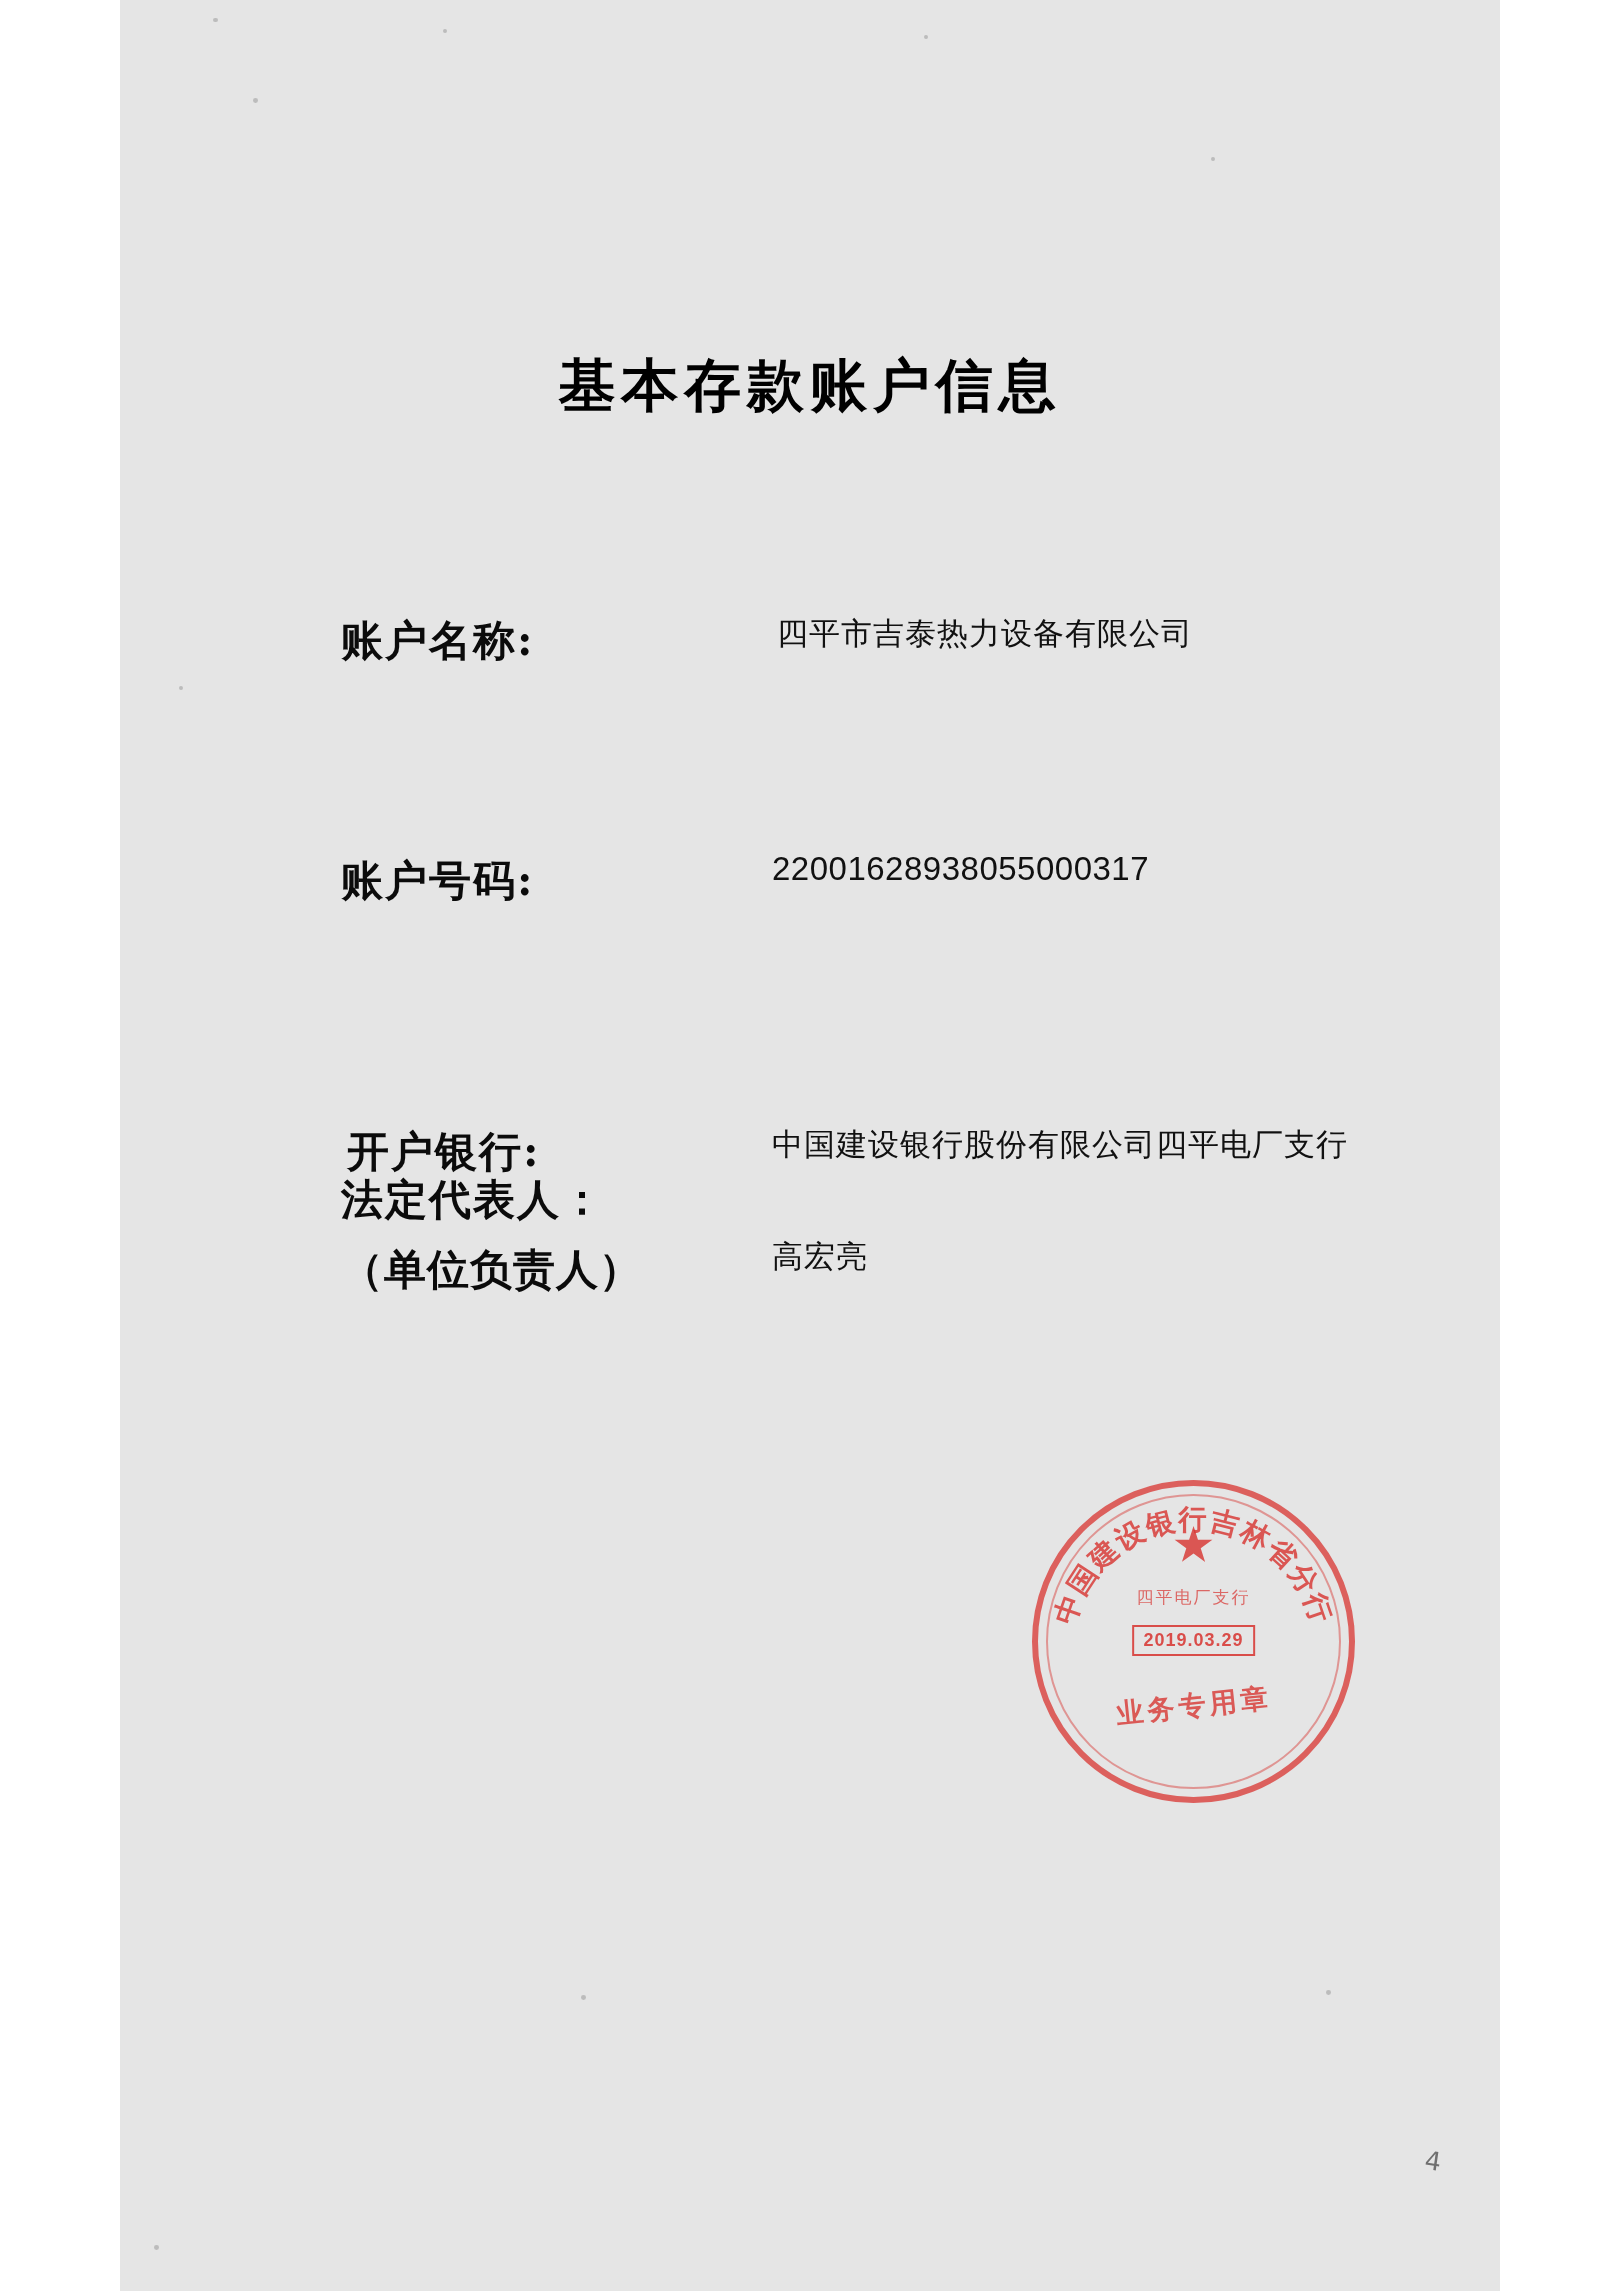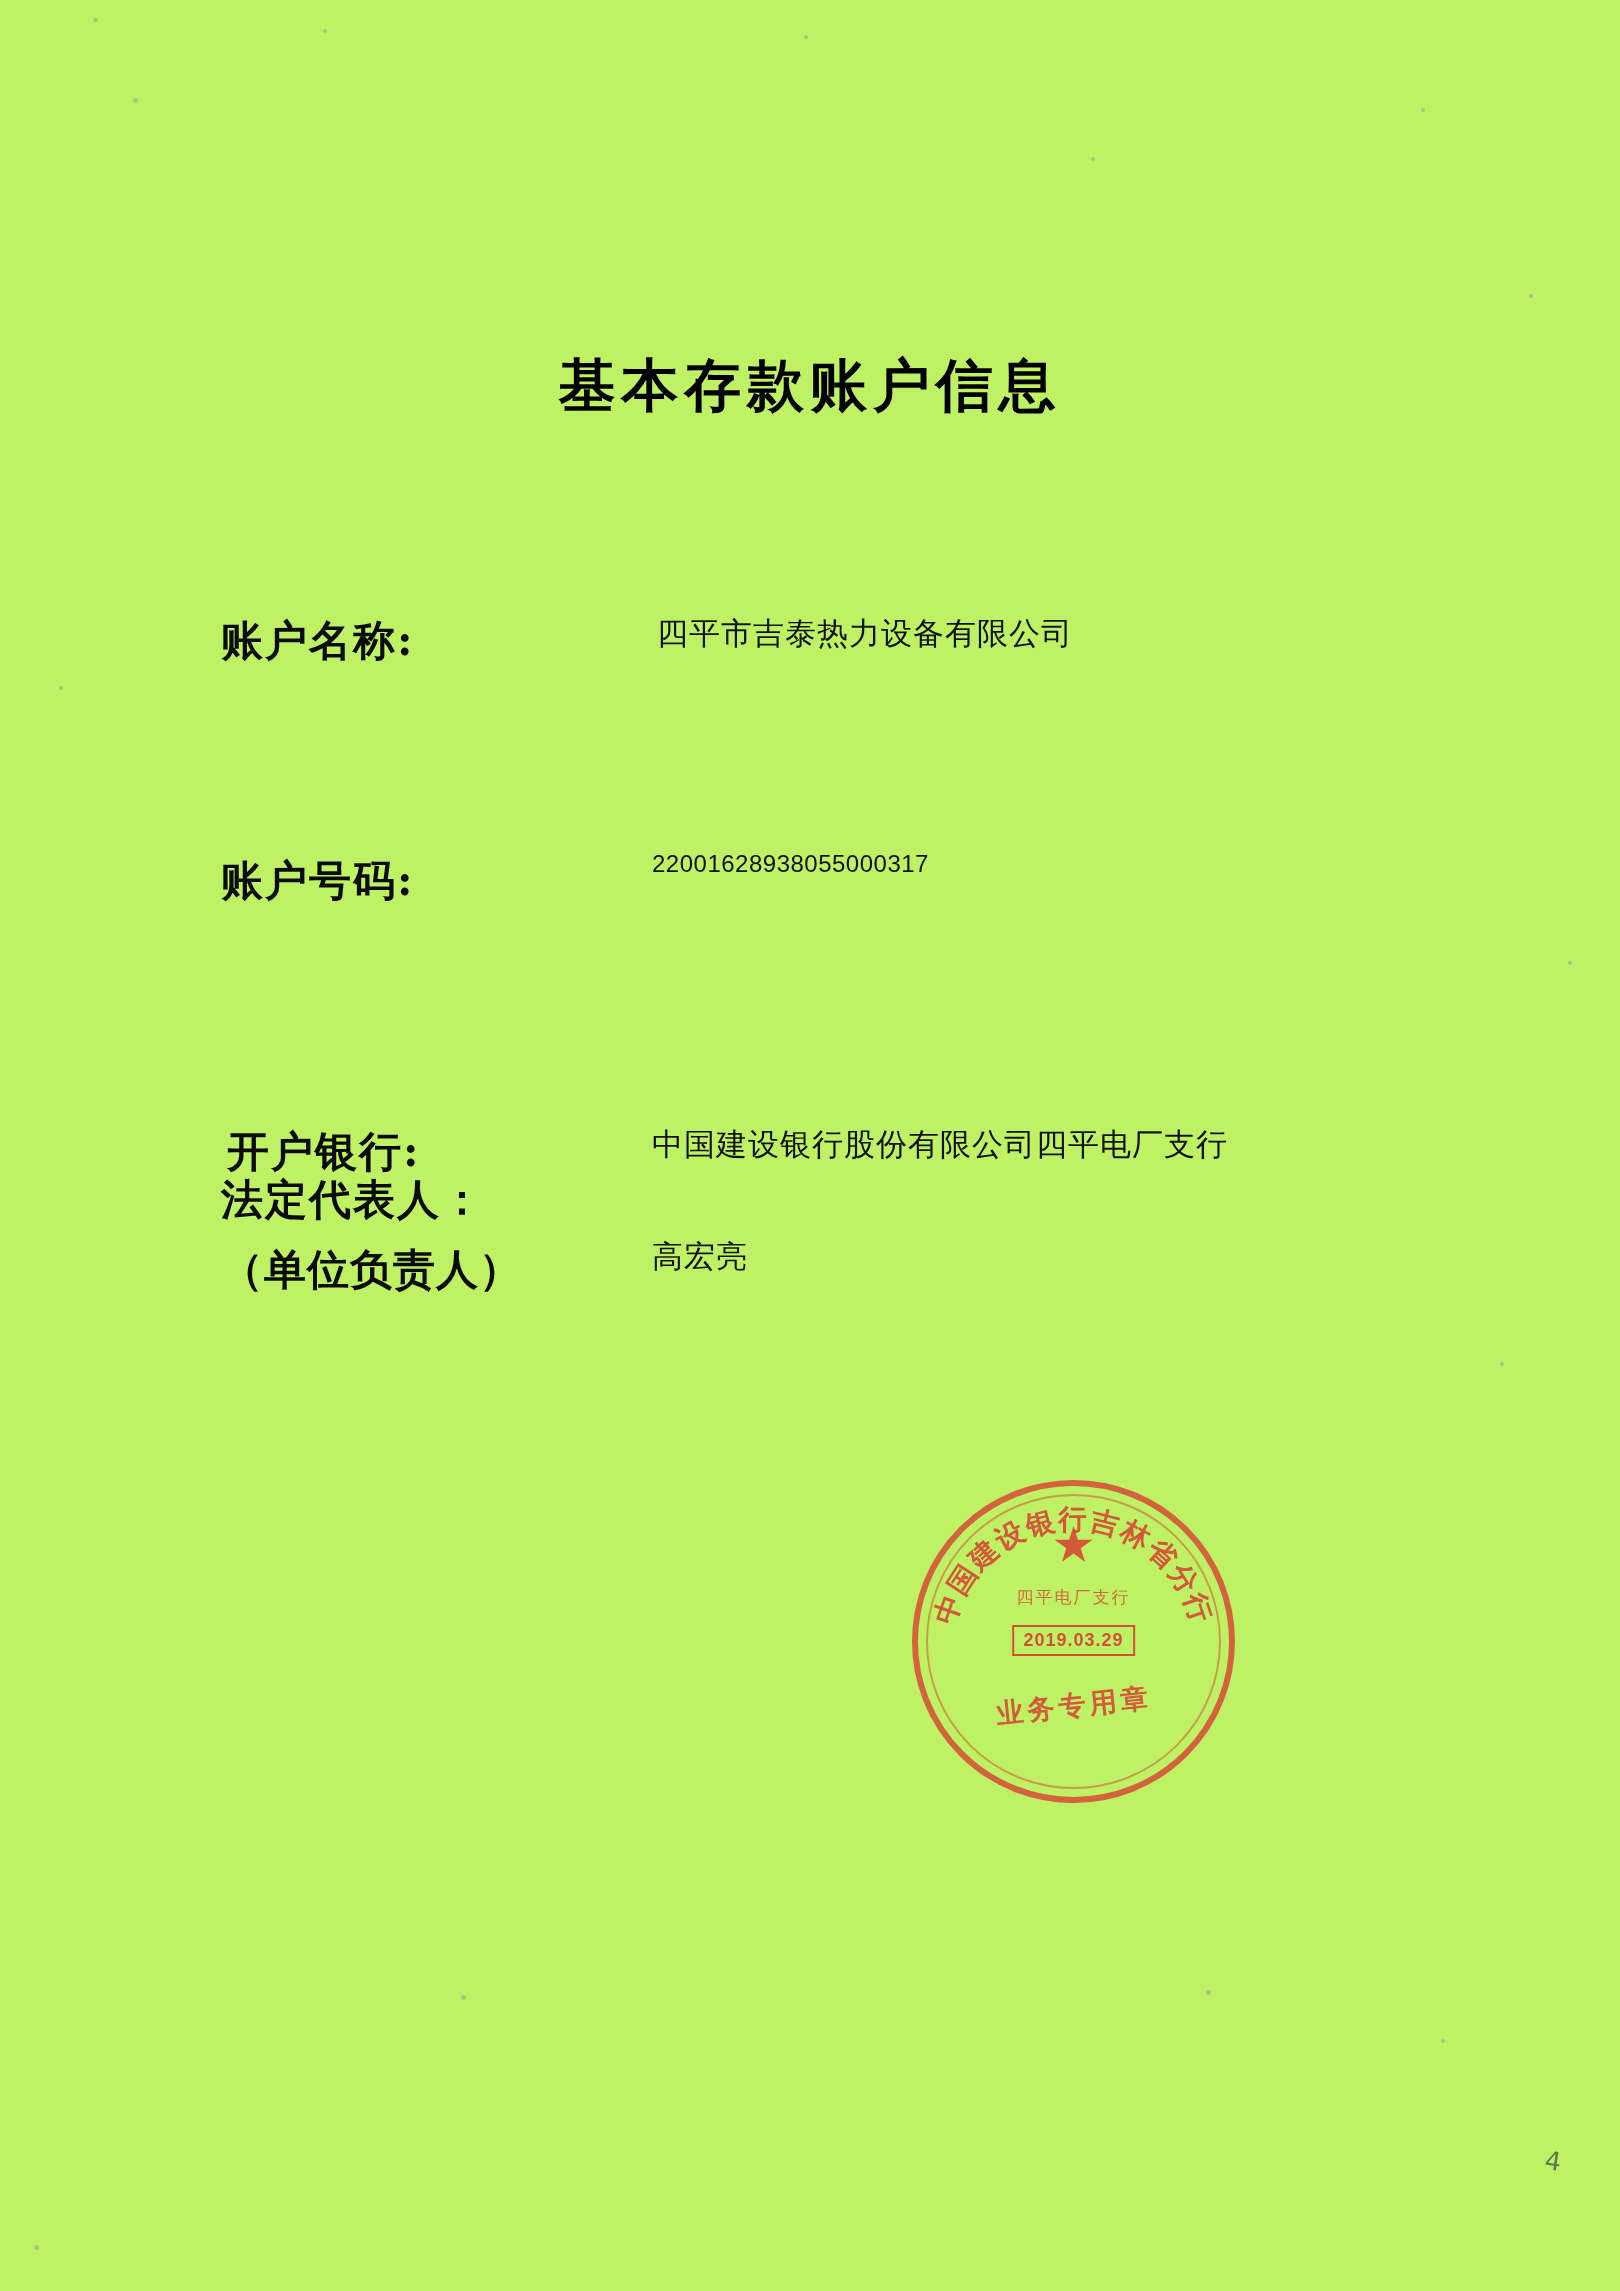--- a/index.html
+++ b/index.html
@@ -6,24 +6,24 @@
     margin: 0;
     padding: 0;
     background: #ffffff;
   }
   body {
     font-family: "Liberation Serif", "DejaVu Serif", serif;
     color: #1a1a1a;
   }
   .page {
     position: relative;
-    width: 1620px;
+    width: 1380px;
     height: 2292px;
     margin: 0 auto;
-    background: #bef264;
+    background: #e5e5e5;
     overflow: hidden;
   }
 
   
   .speck {
     position: absolute;
     background: #9a9a9a;
     border-radius: 50%;
     opacity: .55;
   }
@@ -71,21 +71,21 @@
 
   .field-value {
     position: absolute;
     font-size: 31px;
     color: #111;
     letter-spacing: 1px;
     white-space: nowrap;
     font-family: "DejaVu Sans", "Liberation Sans", sans-serif;
   }
   .field-value.num {
-    font-size: 24px;
+    font-size: 33px;
     letter-spacing: 0.5px;
     font-family: "Liberation Sans", "DejaVu Sans", sans-serif;
   }
   .field-value.cn {
     font-family: "DejaVu Serif", "Liberation Serif", serif;
     font-size: 31px;
   }
 
   
   #row-name .field-label   { left: 221px; top: 9.8px; }

